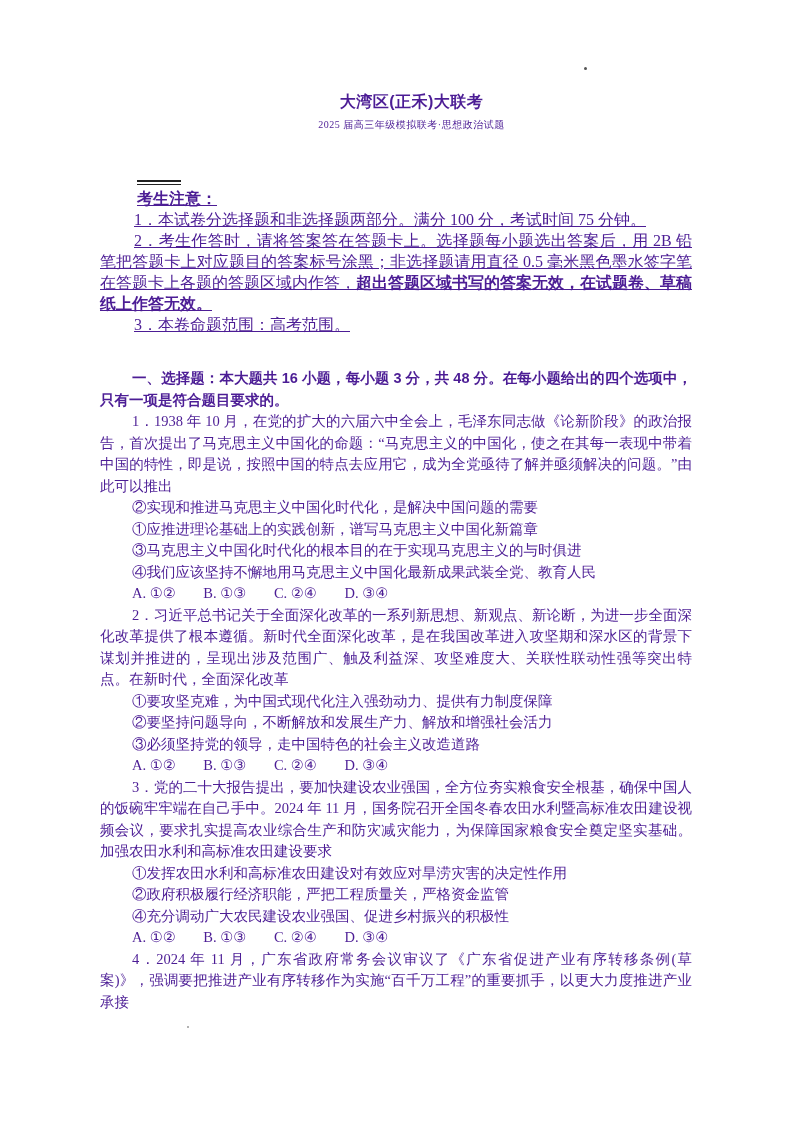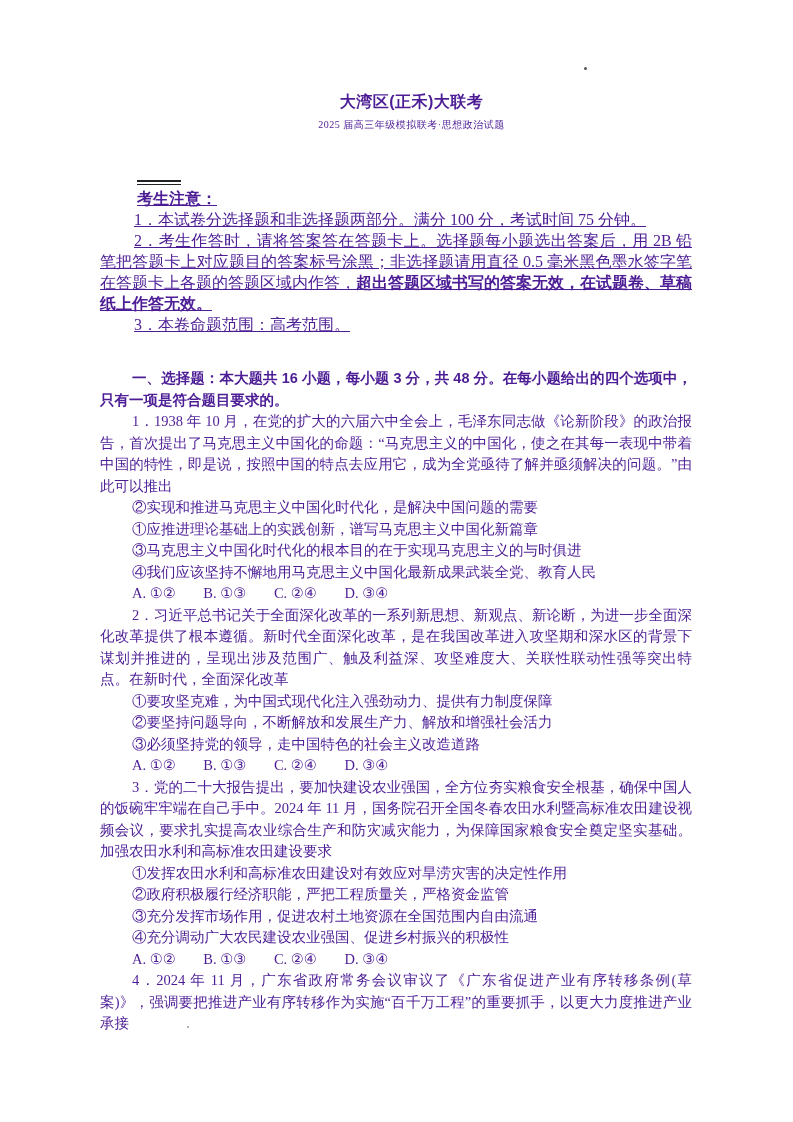--- a/index.html
+++ b/index.html
@@ -123,21 +123,20 @@
     <p class="ans">
       <span class="ans-choice">A. ①②</span>
       <span class="ans-choice">B. ①③</span>
       <span class="ans-choice">C. ②④</span>
       <span class="ans-choice">D. ③④</span>
     </p>
 
     <p class="stem">3．党的二十大报告提出，要加快建设农业强国，全方位夯实粮食安全根基，确保中国人的饭碗牢牢端在自己手中。2024 年 11 月，国务院召开全国冬春农田水利暨高标准农田建设视频会议，要求扎实提高农业综合生产和防灾减灾能力，为保障国家粮食安全奠定坚实基础。加强农田水利和高标准农田建设要求</p>
     <p class="opt">①发挥农田水利和高标准农田建设对有效应对旱涝灾害的决定性作用</p>
     <p class="opt">②政府积极履行经济职能，严把工程质量关，严格资金监管</p>
-    <p class="opt">③充分发挥市场作用，促进农村土地资源在全国范围内自由流通</p>
     <p class="opt">④充分调动广大农民建设农业强国、促进乡村振兴的积极性</p>
     <p class="ans">
       <span class="ans-choice">A. ①②</span>
       <span class="ans-choice">B. ①③</span>
       <span class="ans-choice">C. ②④</span>
       <span class="ans-choice">D. ③④</span>
     </p>
 
     <p class="stem">4．2024 年 11 月，广东省政府常务会议审议了《广东省促进产业有序转移条例(草案)》，强调要把推进产业有序转移作为实施“百千万工程”的重要抓手，以更大力度推进产业承接</p>
   </main>

